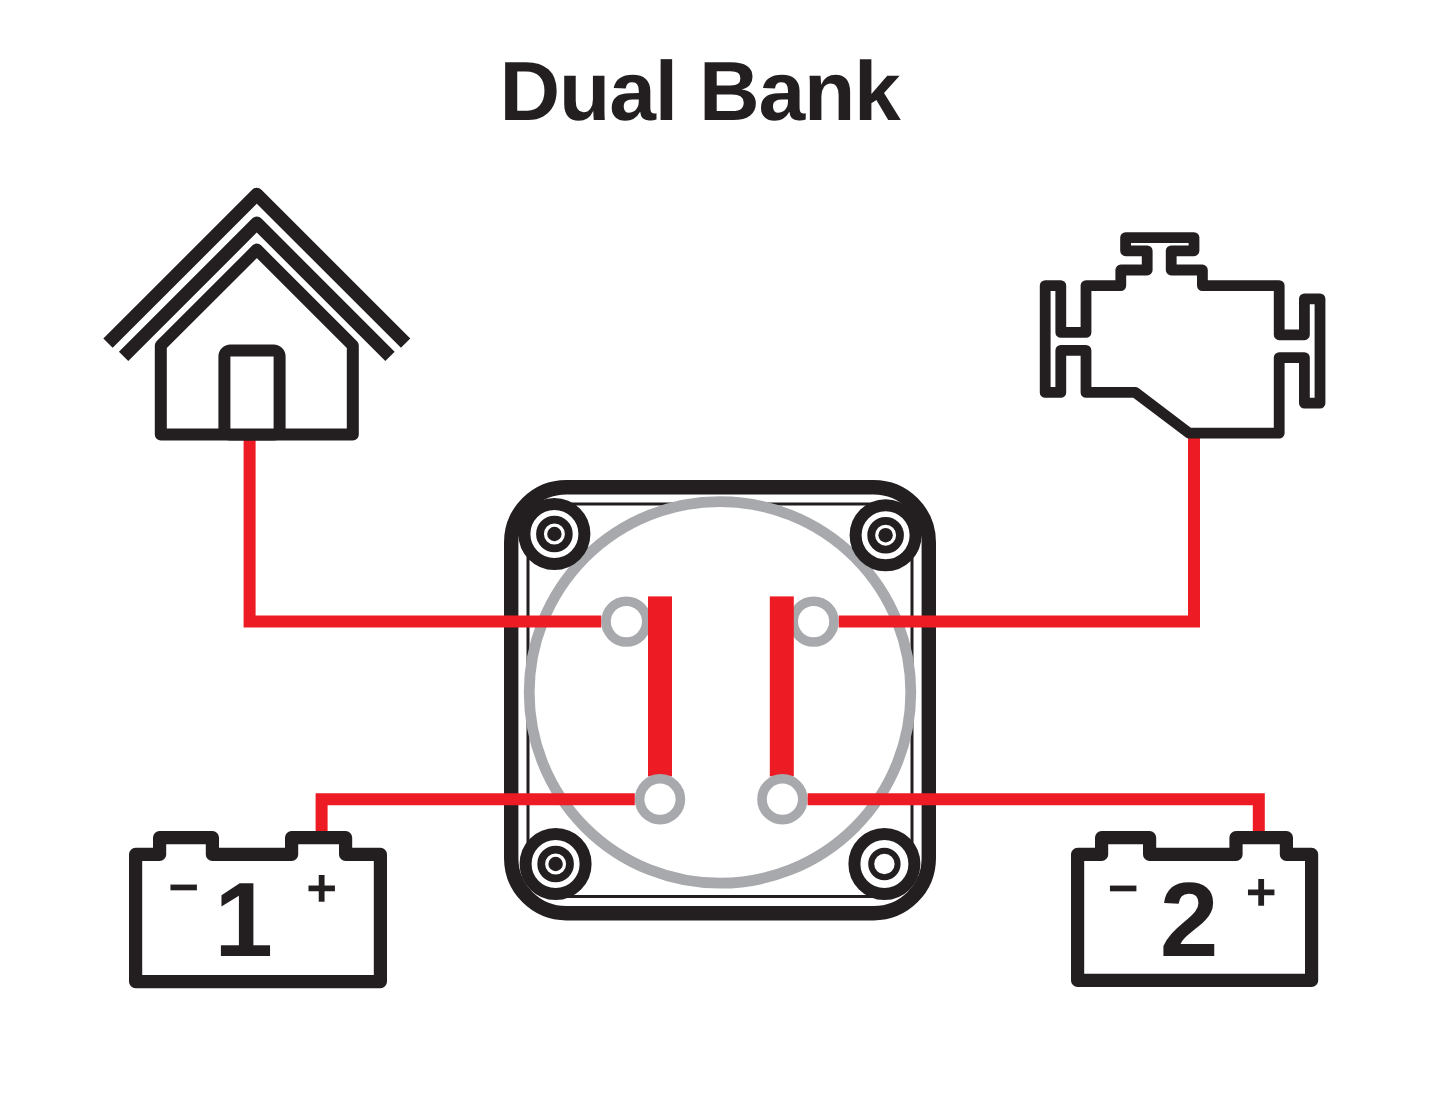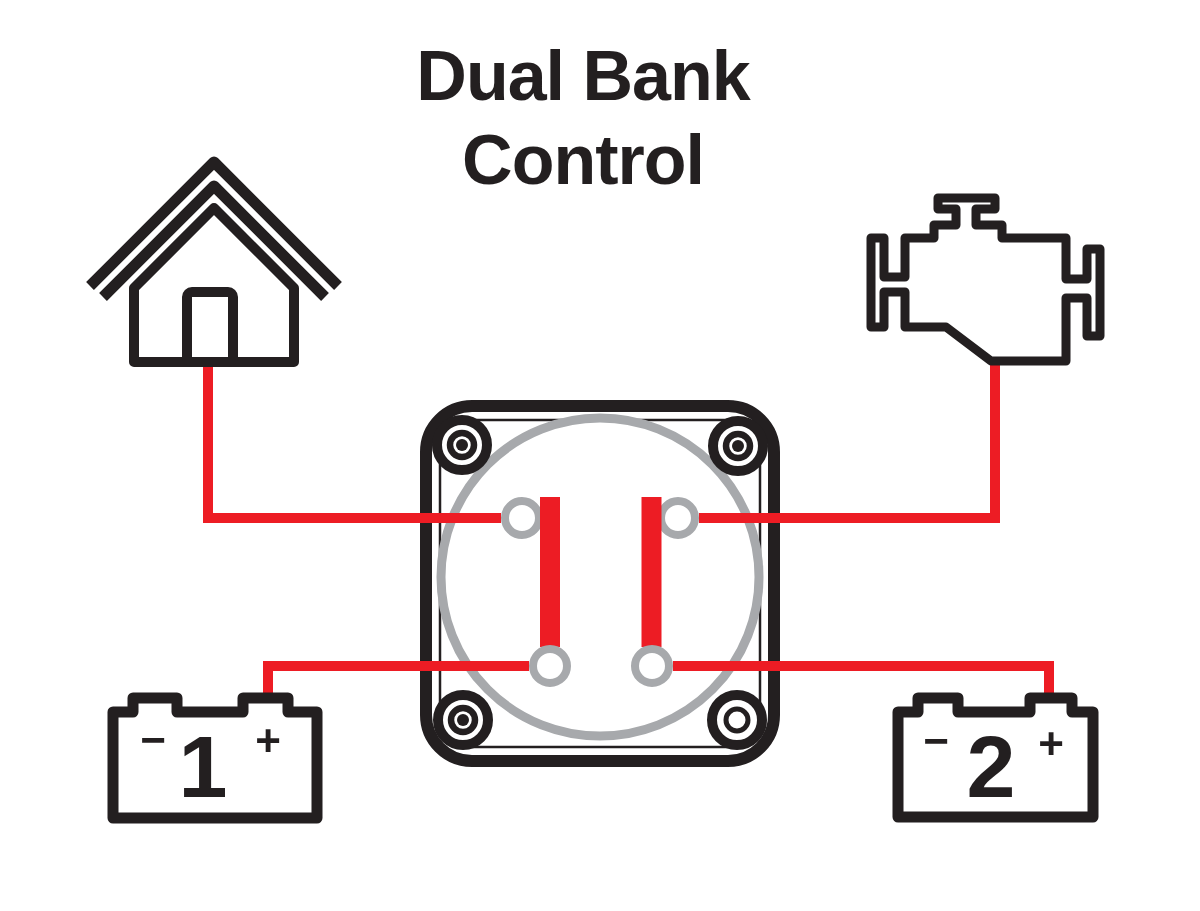--- a/index.html
+++ b/index.html
@@ -121,21 +121,20 @@
     <g>
       <path class="kw" stroke-width="11" stroke-linejoin="round" d="M 113,818 V 712 H 133 V 698 H 177 V 712 H 243 V 698 H 288 V 712 H 317 V 818 Z"></path>
     </g>
     <g>
       <path class="kw" stroke-width="11" stroke-linejoin="round" d="M 898,817 V 712 H 918 V 698 H 958 V 712 H 1030 V 698 H 1072 V 712 H 1093 V 817 Z"></path>
     </g>
   </svg>
 
   <div class="title">
     <div>Dual Bank</div>
-    <div>Control</div>
   </div>
 
   <span class="blabel bsign" style="left:153px; top:740px;">−</span>
   <span class="blabel bnum" style="left:203px; top:767px;">1</span>
   <span class="blabel bsign" style="left:268px; top:741px;">+</span>
 
   <span class="blabel bsign" style="left:936px;  top:741px;">−</span>
   <span class="blabel bnum" style="left:991px;  top:767px;">2</span>
   <span class="blabel bsign" style="left:1051px; top:744px;">+</span>
 

